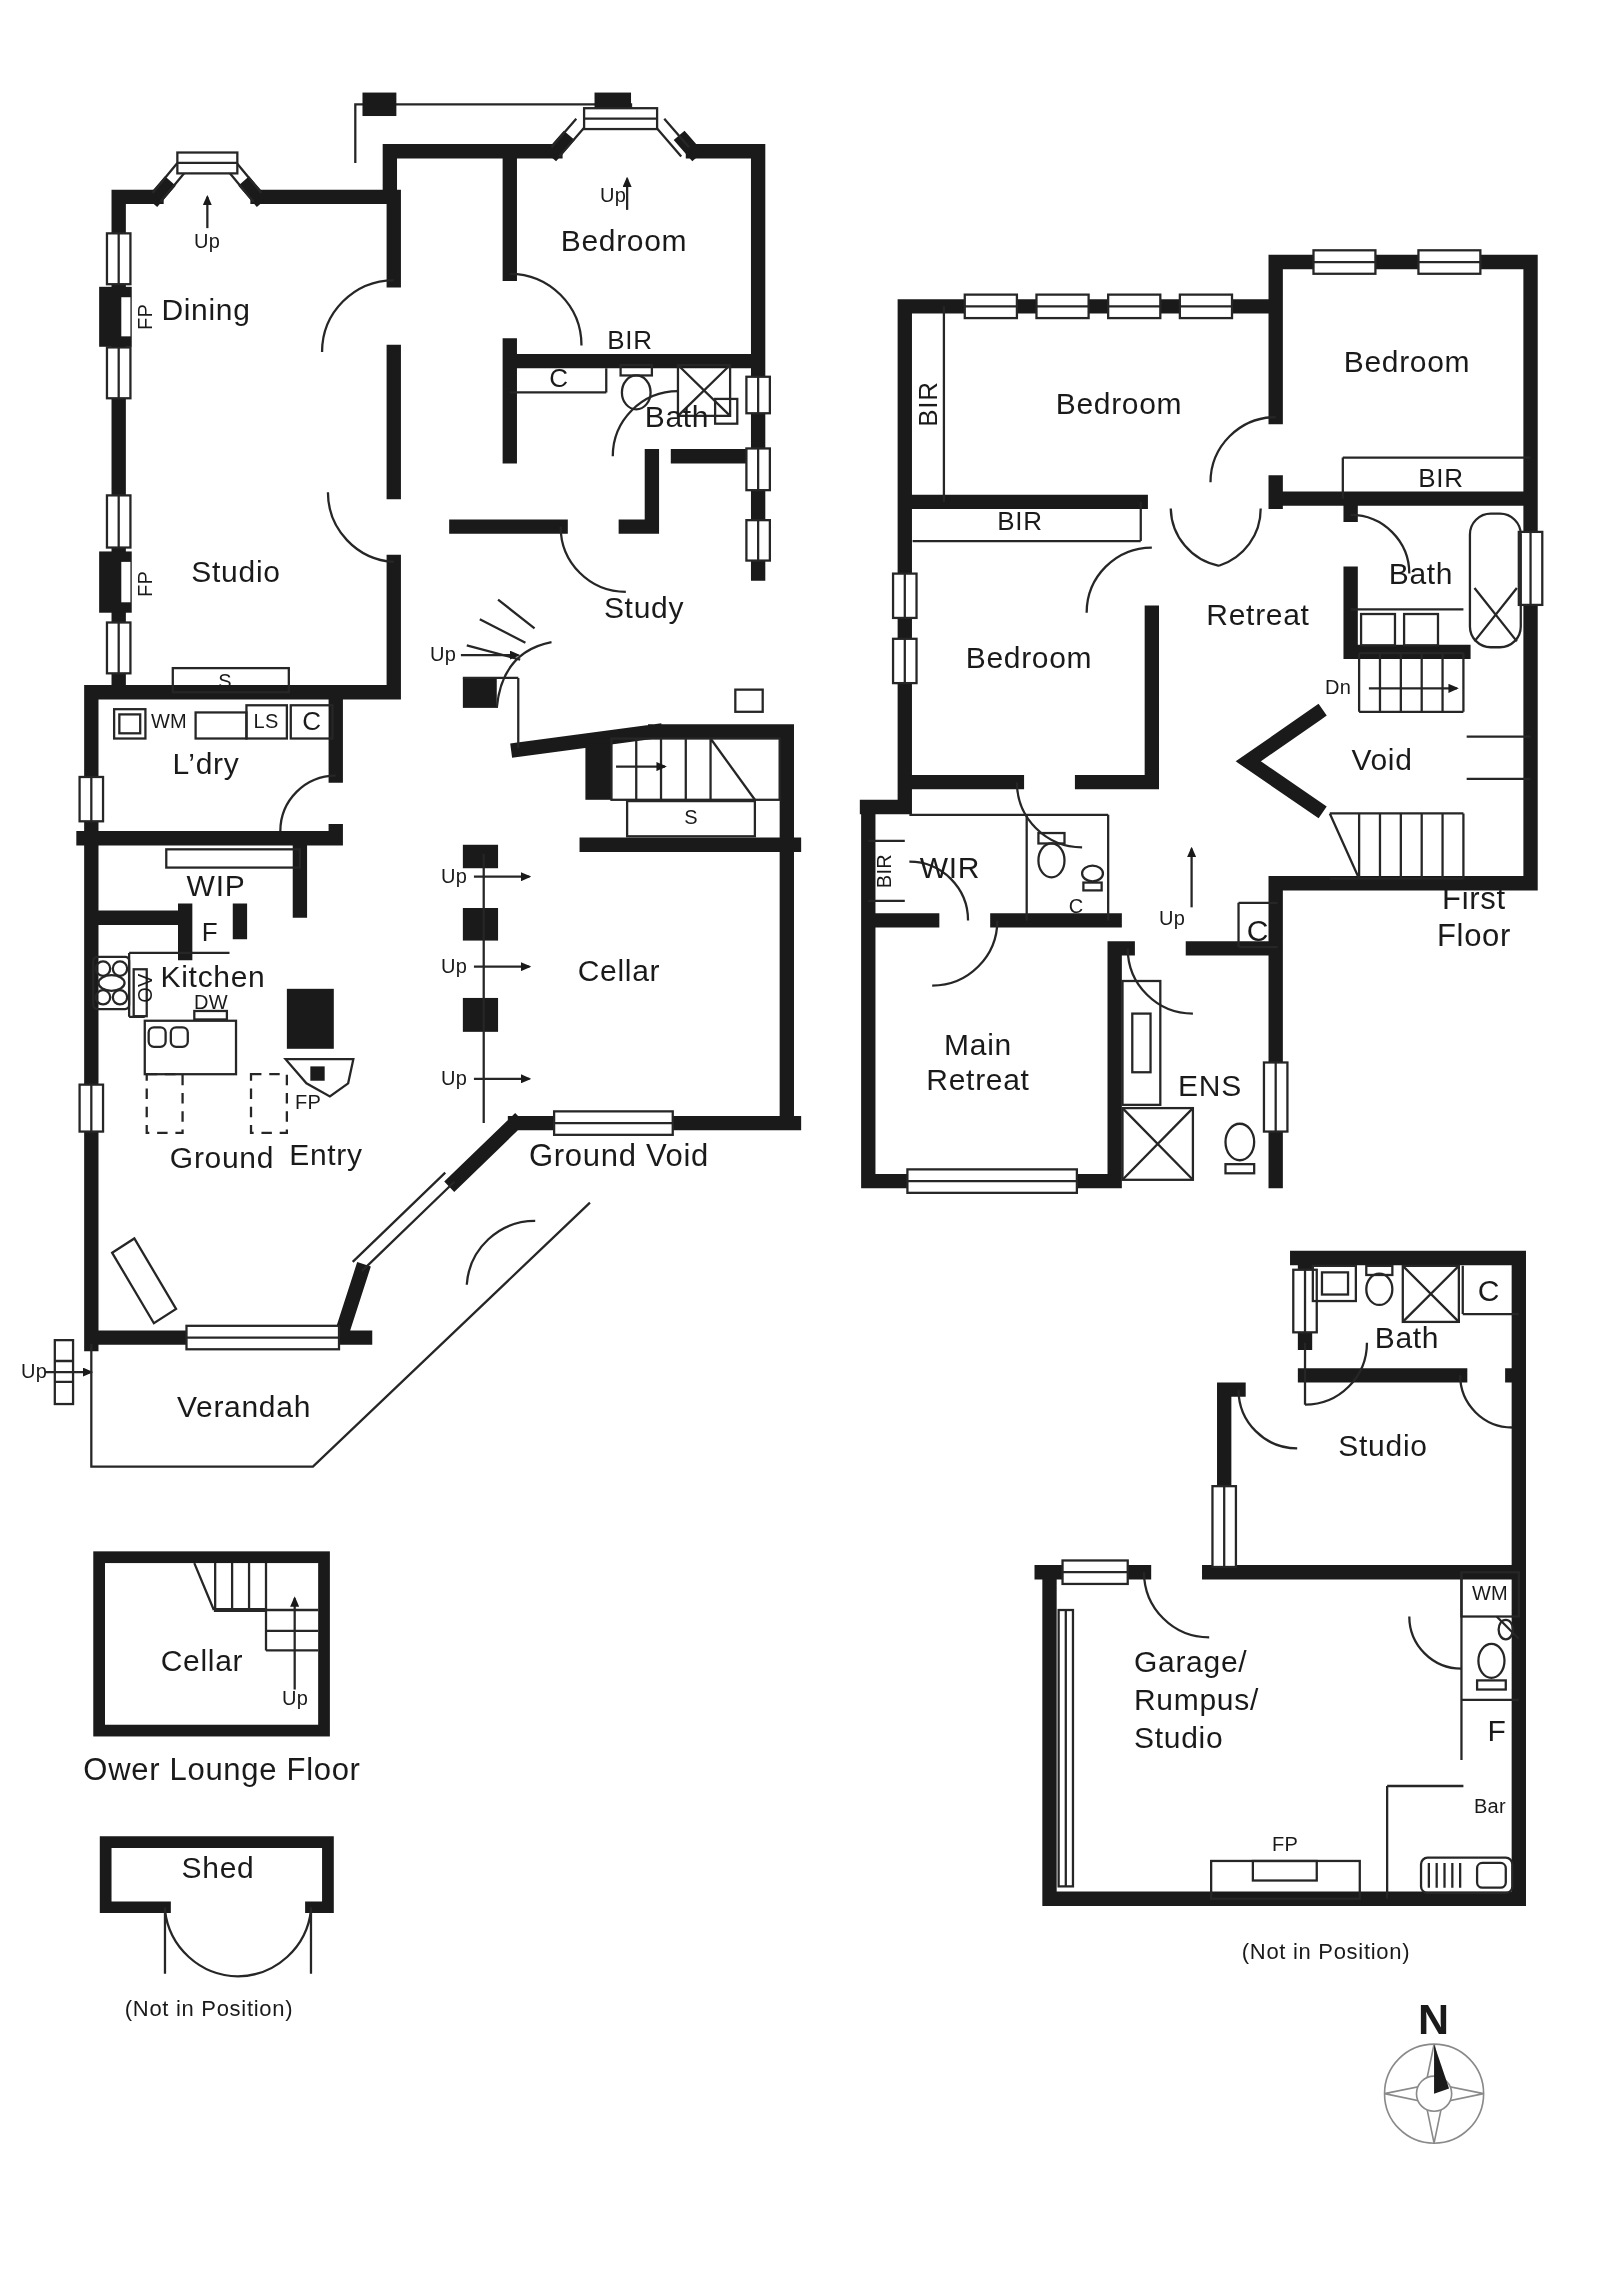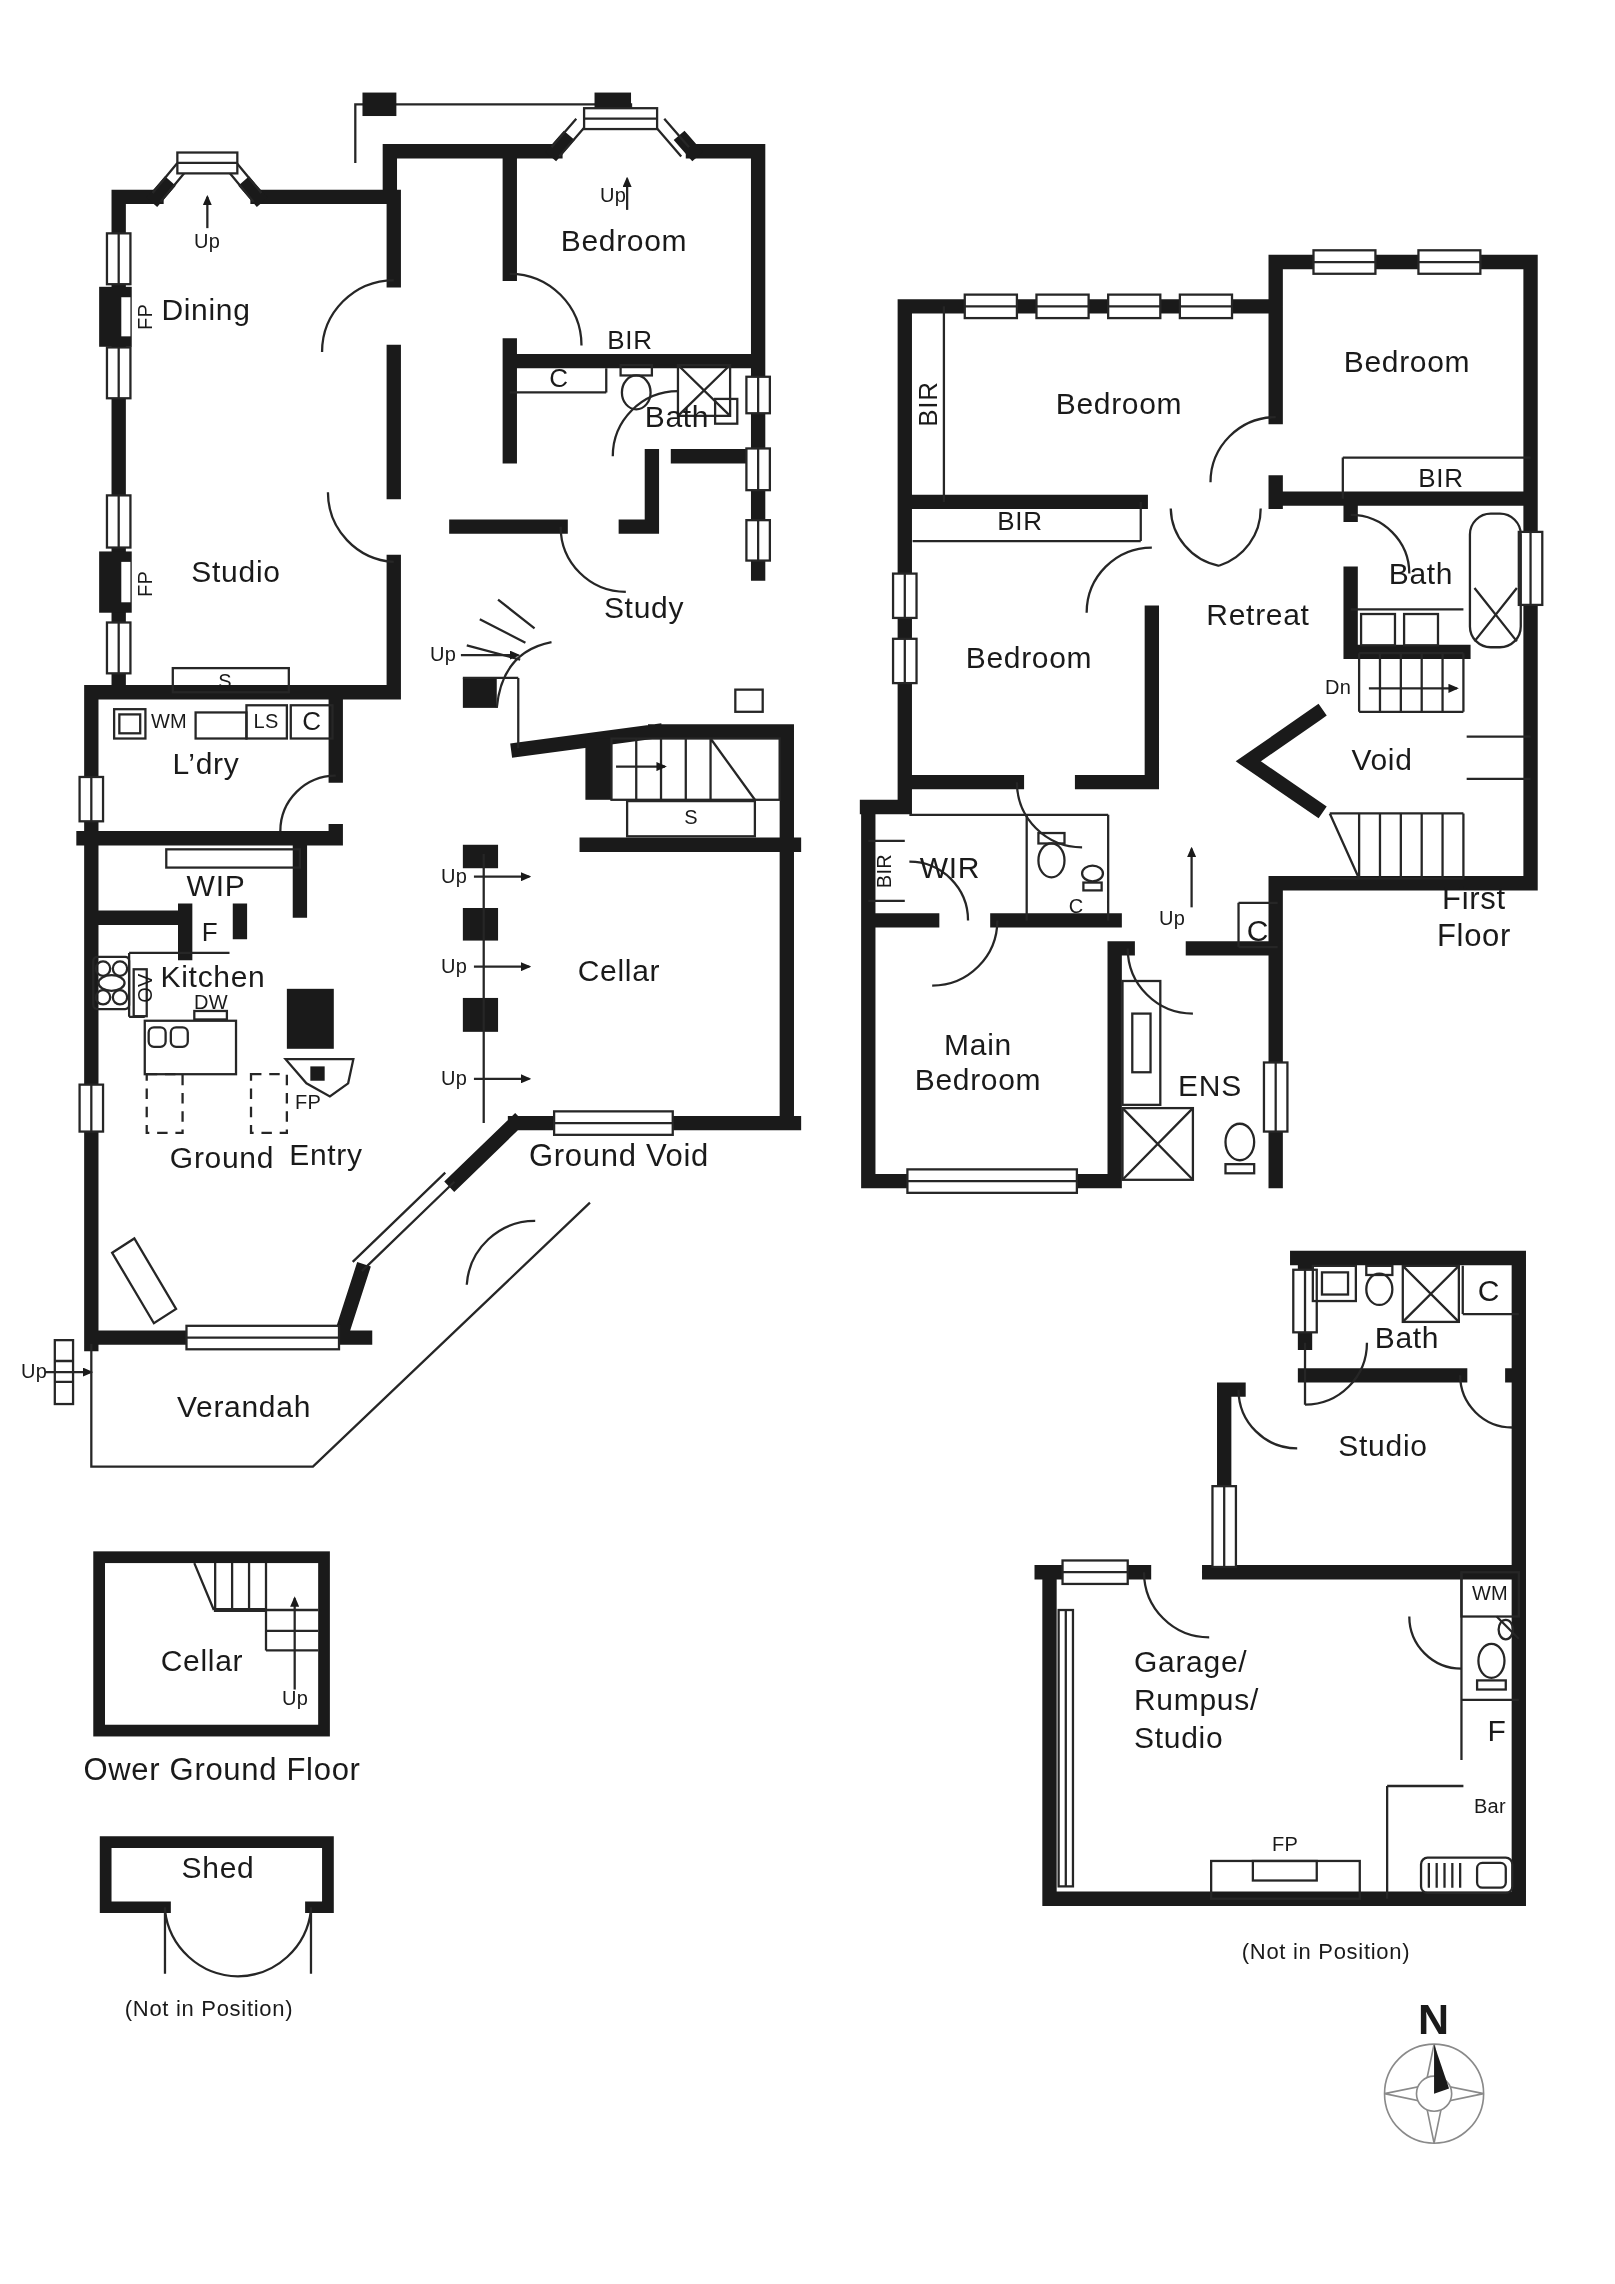--- a/index.html
+++ b/index.html
@@ -390,27 +390,27 @@
 <div class="lbl" style="left:1029px;top:658px">Bedroom</div>
 <div class="lbl" style="left:1258px;top:615px">Retreat</div>
 <div class="lbl sm" style="left:1338px;top:688px">Dn</div>
 <div class="lbl" style="left:1382px;top:760px">Void</div>
 <div class="lbl" style="left:950px;top:868px">WIR</div>
 <div class="lbl sm rot" style="left:885px;top:871px">BIR</div>
 <div class="lbl sm" style="left:1076px;top:907px">C</div>
 <div class="lbl sm" style="left:1172px;top:919px">Up</div>
 <div class="lbl" style="left:1258px;top:931px">C</div>
 <div class="lbl" style="left:978px;top:1062px">Main
-Bedroom</div>
+Retreat</div>
 <div class="lbl" style="left:1210px;top:1086px">ENS</div>
 <div class="lbl ttl" style="left:1474px;top:918px">First Floor</div>
 
 <div class="lbl" style="left:202px;top:1661px">Cellar</div>
 <div class="lbl sm" style="left:295px;top:1699px">Up</div>
-<div class="lbl ttl" style="left:222px;top:1770px">Ower Ground Floor</div>
+<div class="lbl ttl" style="left:222px;top:1770px">Ower Lounge Floor</div>
 
 <div class="lbl" style="left:218px;top:1868px">Shed</div>
 <div class="lbl note" style="left:209px;top:2009px">(Not in Position)</div>
 
 <div class="lbl" style="left:1489px;top:1291px">C</div>
 <div class="lbl" style="left:1407px;top:1338px">Bath</div>
 <div class="lbl" style="left:1383px;top:1446px">Studio</div>
 <div class="lbl sm" style="left:1490px;top:1594px">WM</div>
 <div class="lbl" style="left:1497px;top:1731px">F</div>
 <div class="lbl garage" style="left:1134px;top:1643px">Garage/

